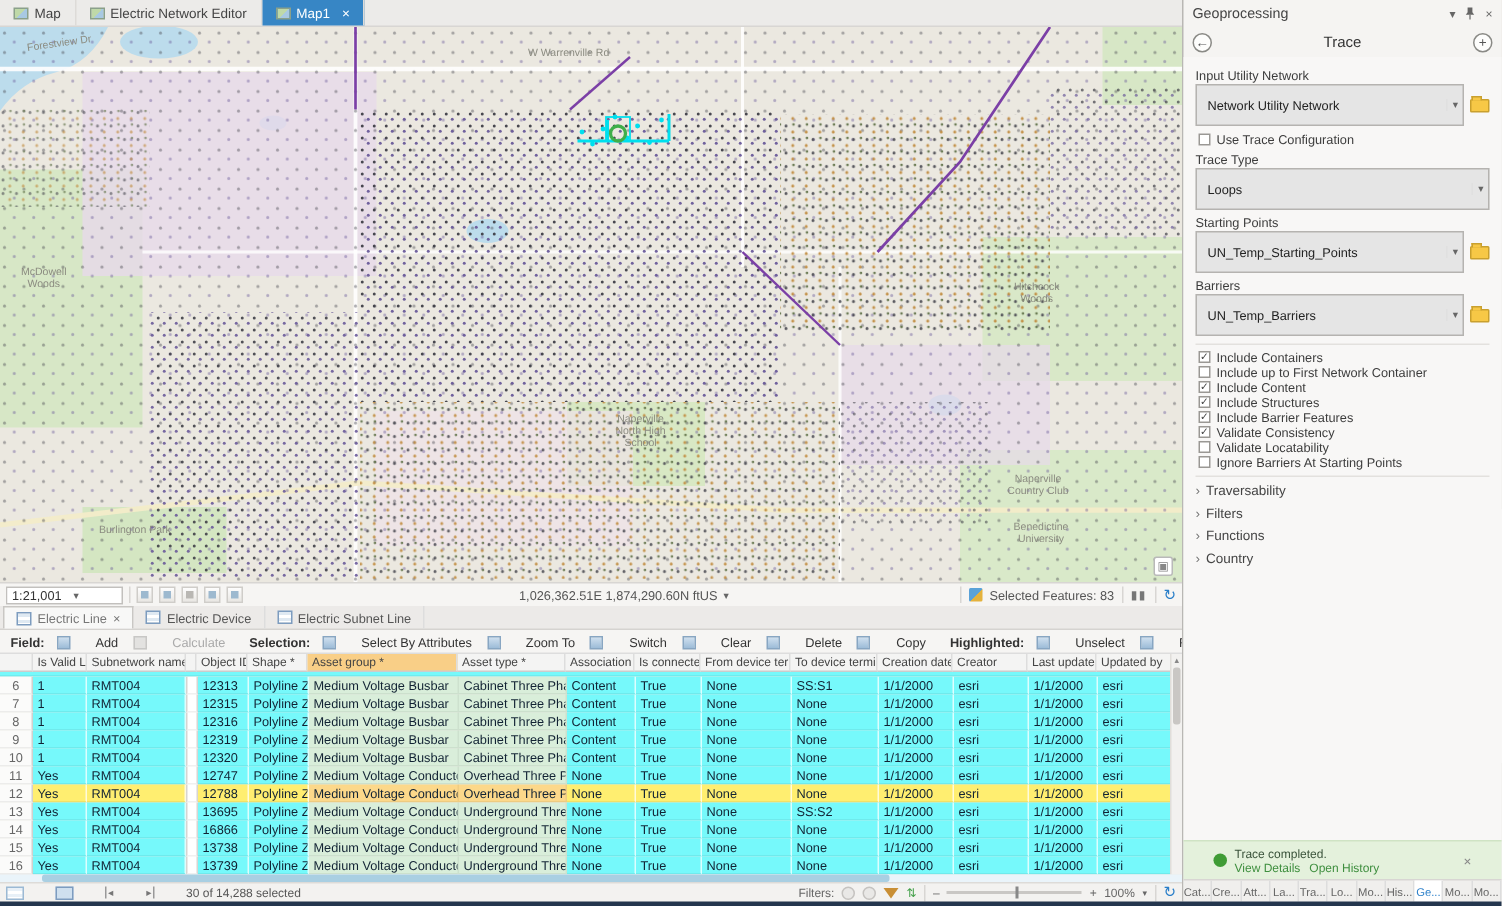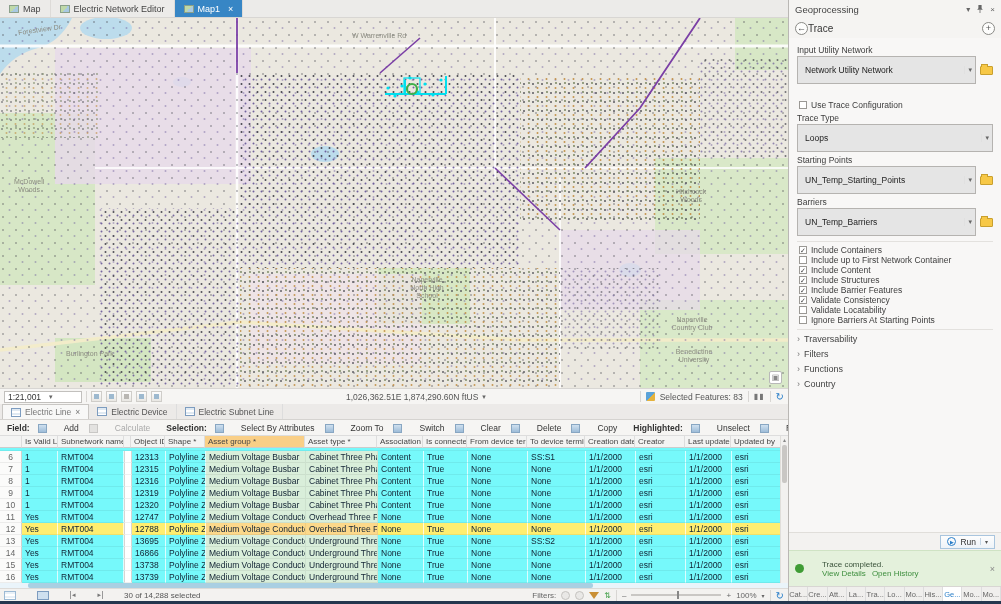--- a/index.html
+++ b/index.html
@@ -73,21 +73,21 @@
   .funnel{width:0;height:0;border-left:5px solid transparent;border-right:5px solid transparent;border-top:7px solid #c98f35}
   .uparrows{color:#3f9e46;font-size:8px}
   .slider{width:90px;height:2px;background:#c9c7c4;position:relative}
   .slider .knob{position:absolute;left:46px;top:-3px;width:2px;height:8px;background:#888}
   
   #panel{position:absolute;left:788px;top:0;width:213px;height:601px;background:#f5f4f2;border-left:1px solid #b9b7b4;display:flex;flex-direction:column}
   #ptitle{height:18px;display:flex;align-items:center;padding:0 6px;font-size:9.5px;color:#444}
   #ptitle .icons{margin-left:auto;display:flex;gap:6px;color:#666;font-size:8px;align-items:center}
   #pnav{height:20px;display:flex;align-items:center;padding:0 6px}
   .circ{width:13px;height:13px;border:1px solid #8a8a86;border-radius:50%;display:flex;align-items:center;justify-content:center;font-size:9px;color:#555;background:#fdfdfc}
-  #pnav .title{flex:1;text-align:left;font-size:10px;color:#333}
+  #pnav .title{flex:1;text-align:center;font-size:10px;color:#333}
   #ptabs2{height:16px;display:flex;align-items:flex-end;padding:0 8px;border-bottom:1px solid #ddd;gap:10px}
   .ptab2{font-size:8.5px;color:#555;padding-bottom:2px}
   .ptab2.active{color:#222;border-bottom:2px solid #2a7fc9}
   #phelp{margin-left:auto;width:11px;height:11px;border-radius:50%;background:#2a7fc9;color:#fff;font-size:8px;display:flex;align-items:center;justify-content:center;margin-bottom:2px}
   #pform{flex:1;overflow:hidden;padding:4px 8px;background:#f8f7f6}
   .flabel{font-size:8.5px;color:#3c3c3c;margin:3px 0 1px}
   .frow{display:flex;align-items:center;gap:4px}
   .combo{flex:1;height:28px;border:1px solid #b5b3b0;background:#e5e5e5;display:flex;align-items:center;font-size:8.5px;color:#222;padding-left:7px}
   .combo .dd{margin-left:auto;color:#666;font-size:7px;padding:0 3px;border-left:1px solid #e0e0e0}
   .folder{width:13px;height:9px;background:#f7c846;border:1px solid #c9a02e;border-radius:1px;position:relative;flex:none}
@@ -95,21 +95,21 @@
   .opt{display:flex;align-items:center;gap:4px;height:10px;margin:0 0 0 2px}
   .cbx{width:8px;height:8px;border:1px solid #9a9894;background:#fff;font-size:7px;line-height:8px;text-align:center;color:#444;flex:none}
   .olbl{font-size:8.5px;color:#3c3c3c;white-space:nowrap}
   .opts.head{margin-top:5px;border-top:1px solid #e3e1de;padding-top:3px}
   .sect{display:flex;align-items:center;gap:4px;height:12px;font-size:9px;color:#444;margin-top:3px}
   .chev{color:#777;font-size:9px}
   #runrow{height:18px;display:flex;align-items:center;justify-content:flex-end;padding:0 6px;background:#f3f2f0;border-top:1px solid #e0deda}
   #runbtn{display:flex;align-items:center;gap:4px;height:14px;border:1px solid #a9c5de;background:linear-gradient(#fdfdfd,#eef3f8);padding:0 6px;font-size:8.5px;color:#333}
   #runbtn .play{width:9px;height:9px;border-radius:50%;border:1px solid #2a7fc9;color:#2a7fc9;font-size:5px;display:flex;align-items:center;justify-content:center}
   #runbtn .dd{border-left:1px solid #c4d6e6;padding-left:4px;font-size:6px;color:#555}
-  #notif{height:36px;background:#e4f1dc;border-top:1px solid #cfe3c4;display:flex;align-items:center;padding:0 6px;gap:18px}
+  #notif{height:26px;background:#e4f1dc;border-top:1px solid #cfe3c4;display:flex;align-items:center;padding:0 20px;gap:5px}
   .gcheck{width:9px;height:9px;border-radius:50%;background:#3f9c35;color:#fff;font-size:6px;display:flex;align-items:center;justify-content:center;flex:none}
   #notif .txt{font-size:8px;color:#39523a;line-height:9px}
   #notif .links a{color:#3f8f3f;text-decoration:none;margin-right:6px;font-size:8px}
   #notif .x{margin-left:auto;color:#888;font-size:9px}
   #ptabsbar{height:15px;background:#f0efed;border-top:1px solid #d8d6d3;display:flex;align-items:stretch}
   .ptab{flex:1;font-size:7.5px;color:#666;border-right:1px solid #ddd;display:flex;align-items:center;justify-content:center;white-space:nowrap;overflow:hidden}
   .ptab.active{background:#fff;color:#2a7fc9}
   #navy{position:absolute;left:0;top:601px;width:1001px;height:3px;background:#24364e}
 </style>
 </head>
@@ -592,21 +592,21 @@
   </div>
   <div id="pform">
     <div class="flabel">Input Utility Network</div>
     <div class="frow">
       <span class="combo">
           <span>Network Utility Network</span>
           <span class="dd">▾</span>
         </span>
       <span class="folder"></span>
     </div>
-    <label class="opt" style="margin-top:16px">
+    <label class="opt" style="margin-top:4px">
       <span class="cbx"></span>
       <span class="olbl">Use Trace Configuration</span>
     </label>
     <div class="flabel">Trace Type</div>
     <div class="frow">
       <span class="combo">
           <span>Loops</span>
           <span class="dd">▾</span>
         </span>
     </div>
@@ -672,27 +672,20 @@
         <div class="sect">
         <span class="chev">›</span>
         <span>Functions</span>
       </div>
         <div class="sect">
         <span class="chev">›</span>
         <span>Country</span>
       </div>
       </div>
   </div>
-  <div id="runrow">
-    <span id="runbtn">
-      <span class="play">▶</span>
-      <span>Run</span>
-      <span class="dd">▾</span>
-    </span>
-  </div>
   <div id="notif">
     <span class="gcheck"></span>
     <span class="txt">
       <span>Trace completed.</span><br>
       <span class="links">
         <a href="#">View Details</a><a href="#">Open History</a>
       </span>
     </span>
     <span class="x">×</span>
   </div>

